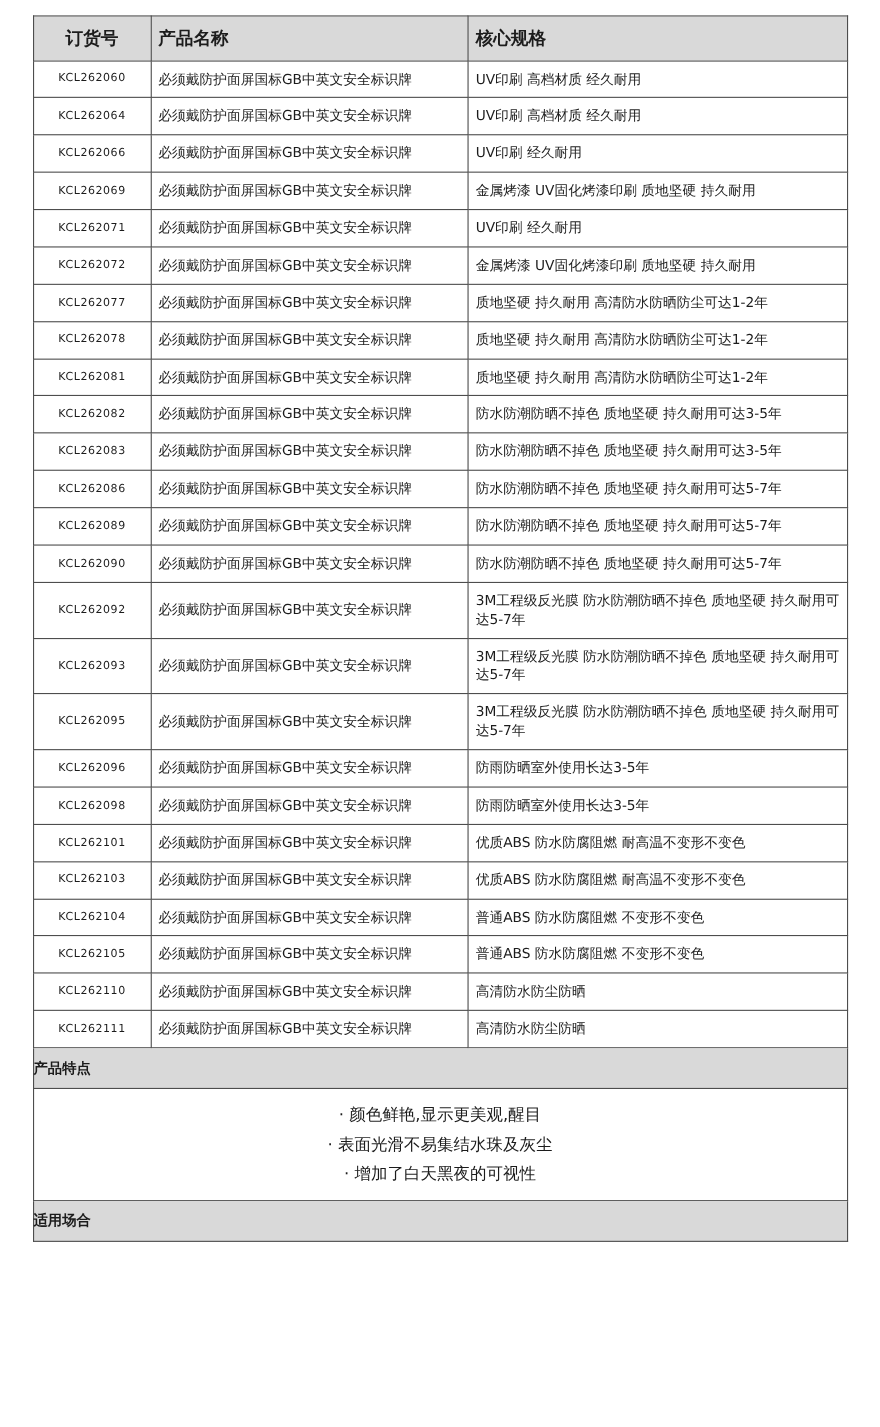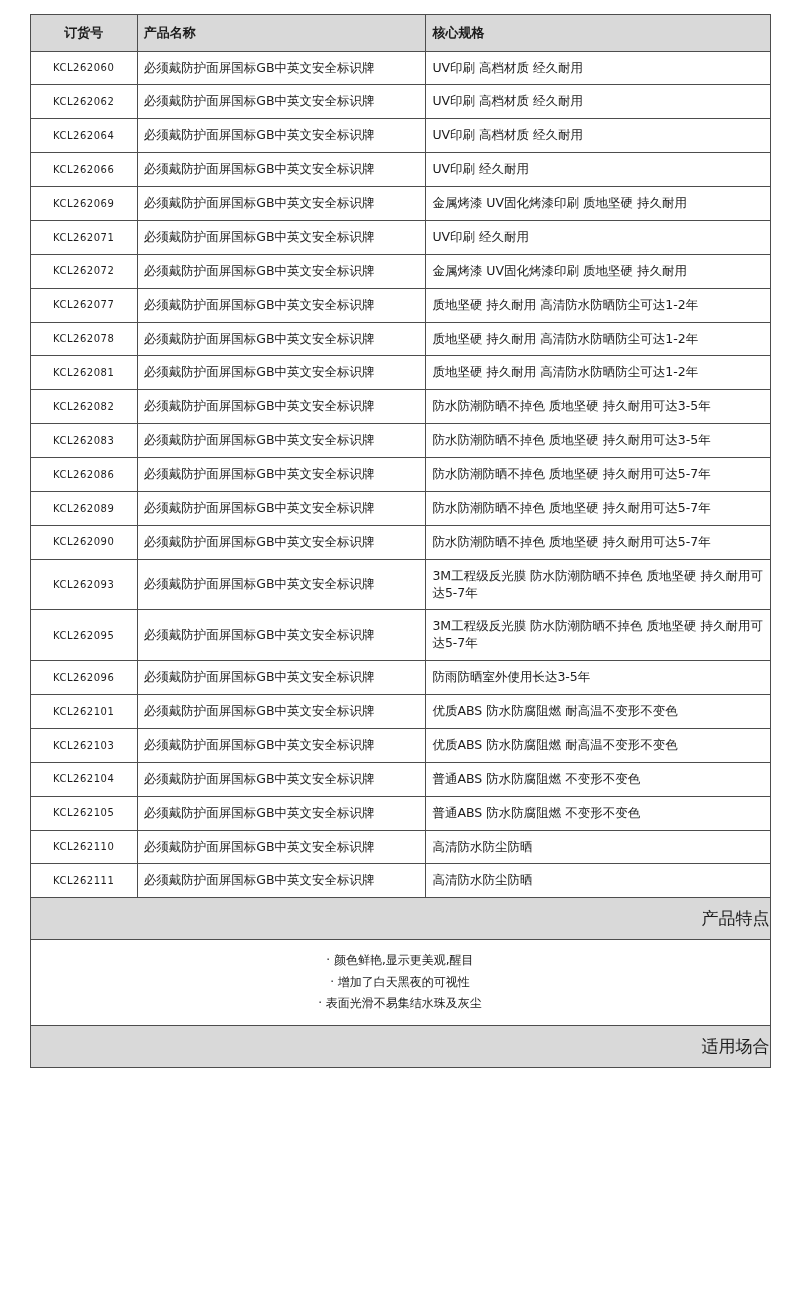--- a/index.html
+++ b/index.html
@@ -23,45 +23,45 @@
     font-size: 12.5px;
     line-height: 1.35;
     vertical-align: middle;
     word-break: break-all;
   }
   .spec-table th {
     background: #d9d9d9;
     font-weight: bold;
     text-align: left;
     padding: 9px 6px;
-    font-size: 13px;
+    font-size: 16px;
   }
   .spec-table th.col-code { text-align: center; }
   .spec-table td { padding: 8px 6px; background: #ffffff; }
   .spec-table td.col-code {
     text-align: center;
     font-size: 10px;
     letter-spacing: 0.5px;
   }
 
   .section-bar {
     border: 1px solid #4d4d4d;
     border-top: none;
     background: #d9d9d9;
-    text-align: right;
-    font-weight: normal;
-    font-size: 17px;
+    text-align: left;
+    font-weight: bold;
+    font-size: 13px;
     padding: 9px 0;
   }
   .section-body {
     border: 1px solid #4d4d4d;
     border-top: none;
     background: #ffffff;
     text-align: center;
-    font-size: 12px;
+    font-size: 15px;
     padding: 10px 0;
   }
   .feature-item { line-height: 1.8; }
 </style>
 </head>
 <body>
 
 <div class="sheet">
 
   <table class="spec-table">
@@ -77,30 +77,25 @@
         <th>核心规格</th>
       </tr>
     </thead>
     <tbody>
         <tr>
       <td class="col-code">KCL262060</td>
       <td>必须戴防护面屏国标GB中英文安全标识牌</td>
       <td>UV印刷 高档材质 经久耐用</td>
     </tr>
         <tr>
-      <td class="col-code">KCL262062</td>
+      <td class="col-code">KCL262064</td>
       <td>必须戴防护面屏国标GB中英文安全标识牌</td>
       <td>UV印刷 高档材质 经久耐用</td>
     </tr>
         <tr>
-      <td class="col-code">KCL262064</td>
-      <td>必须戴防护面屏国标GB中英文安全标识牌</td>
-      <td>UV印刷 高档材质 经久耐用</td>
-    </tr>
-        <tr>
       <td class="col-code">KCL262066</td>
       <td>必须戴防护面屏国标GB中英文安全标识牌</td>
       <td>UV印刷 经久耐用</td>
     </tr>
         <tr>
       <td class="col-code">KCL262069</td>
       <td>必须戴防护面屏国标GB中英文安全标识牌</td>
       <td>金属烤漆 UV固化烤漆印刷 质地坚硬 持久耐用</td>
     </tr>
         <tr>
@@ -147,31 +142,41 @@
       <td class="col-code">KCL262089</td>
       <td>必须戴防护面屏国标GB中英文安全标识牌</td>
       <td>防水防潮防晒不掉色 质地坚硬 持久耐用可达5-7年</td>
     </tr>
         <tr>
       <td class="col-code">KCL262090</td>
       <td>必须戴防护面屏国标GB中英文安全标识牌</td>
       <td>防水防潮防晒不掉色 质地坚硬 持久耐用可达5-7年</td>
     </tr>
         <tr>
+      <td class="col-code">KCL262092</td>
+      <td>必须戴防护面屏国标GB中英文安全标识牌</td>
+      <td>3M工程级反光膜 防水防潮防晒不掉色 质地坚硬 持久耐用可达5-7年</td>
+    </tr>
+        <tr>
       <td class="col-code">KCL262093</td>
       <td>必须戴防护面屏国标GB中英文安全标识牌</td>
       <td>3M工程级反光膜 防水防潮防晒不掉色 质地坚硬 持久耐用可达5-7年</td>
     </tr>
         <tr>
       <td class="col-code">KCL262095</td>
       <td>必须戴防护面屏国标GB中英文安全标识牌</td>
       <td>3M工程级反光膜 防水防潮防晒不掉色 质地坚硬 持久耐用可达5-7年</td>
     </tr>
         <tr>
       <td class="col-code">KCL262096</td>
+      <td>必须戴防护面屏国标GB中英文安全标识牌</td>
+      <td>防雨防晒室外使用长达3-5年</td>
+    </tr>
+        <tr>
+      <td class="col-code">KCL262098</td>
       <td>必须戴防护面屏国标GB中英文安全标识牌</td>
       <td>防雨防晒室外使用长达3-5年</td>
     </tr>
         <tr>
       <td class="col-code">KCL262101</td>
       <td>必须戴防护面屏国标GB中英文安全标识牌</td>
       <td>优质ABS 防水防腐阻燃 耐高温不变形不变色</td>
     </tr>
         <tr>
       <td class="col-code">KCL262103</td>
@@ -197,19 +202,19 @@
       <td class="col-code">KCL262111</td>
       <td>必须戴防护面屏国标GB中英文安全标识牌</td>
       <td>高清防水防尘防晒</td>
     </tr>
       </tbody>
   </table>
 
   <div class="section-bar">产品特点</div>
   <div class="section-body">
       <div class="feature-item">· 颜色鲜艳,显示更美观,醒目</div>
+      <div class="feature-item">· 表面光滑不易集结水珠及灰尘</div>
       <div class="feature-item">· 增加了白天黑夜的可视性</div>
-      <div class="feature-item">· 表面光滑不易集结水珠及灰尘</div>
     </div>
 
   <div class="section-bar">适用场合</div>
 
 </div>
 
 </body></html>

